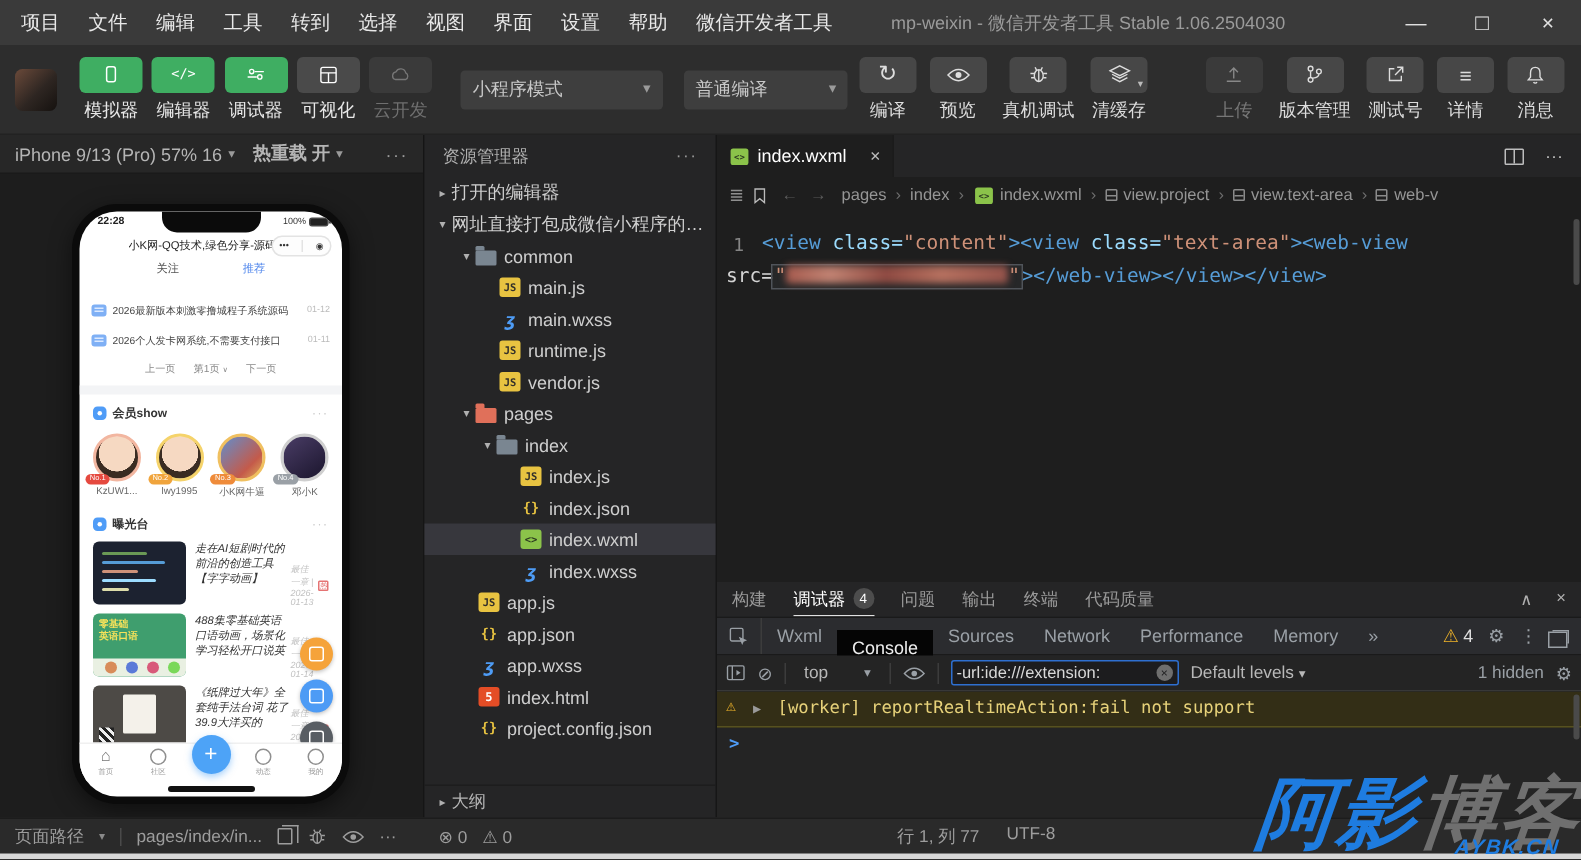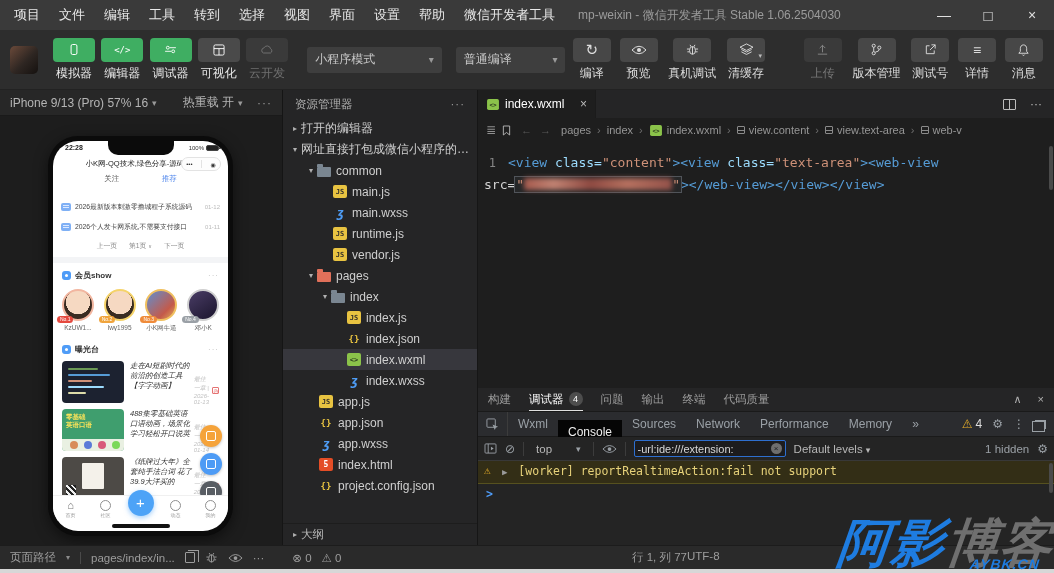--- a/index.html
+++ b/index.html
@@ -8,21 +8,21 @@
     position:relative; width:1054px; height:573px; overflow:hidden;
     background:#1e1e1e; font-family:"Liberation Sans","DejaVu Sans",sans-serif;
     color:#ccc; font-size:12px;padding-left:36px; -webkit-font-smoothing:antialiased;
   }
   svg { display:block; }
 
   
   #titlebar { position:absolute; left:0; top:0; width:1054px; height:30px;
     background:#3a3a3a; display:flex; align-items:center; padding-left:14px; }
   .menu-item { color:#e8e8e8; font-size:13px; margin-right:19px; white-space:nowrap; cursor:default; }
-  .win-title { color:#9b9b9b; font-size:12px; margin-left:4px; white-space:nowrap; }
+  .win-title { color:#9b9b9b; font-size:12px; margin-left:20px; white-space:nowrap; }
   .win-controls { margin-left:auto; display:flex; height:30px; }
   .win-btn { width:44px; height:30px; display:flex; align-items:center; justify-content:center;
     color:#e0e0e0; font-size:14px; }
   .win-btn.max { font-size:15px; }
 
   
   #toolbar { position:absolute; left:0; top:30px; width:1054px; height:60px;
     background:#2d2d2d; border-bottom:1px solid #222; display:flex; align-items:center; padding:0 10px; }
   .avatar { width:28px; height:28px; border-radius:5px; margin-right:14px; flex:none;
     background:linear-gradient(135deg,#6b4a3a 0%,#2e2622 55%,#15110f 100%); }
@@ -49,21 +49,21 @@
   .act-icon .mini-caret { position:absolute; right:3px; bottom:2px; font-size:7px; color:#bbb; }
   .refresh-glyph { color:#ddd; font-size:15px; line-height:1; }
   .menu-glyph { color:#ddd; font-size:14px; } .spacer-md { width:34px; }
 
   
   #sim-panel { position:absolute; left:0; top:90px; width:283px; height:455px; background:#1d1d1d;
     border-right:1px solid #151515; }
   #sim-header { height:26px; background:#272727; display:flex; align-items:center;
     padding:0 10px; color:#b5b5b5; font-size:12px; border-bottom:1px solid #1a1a1a; }
   #sim-header .caret { font-size:9px; color:#9a9a9a; margin:0 0 0 4px; }
-  #sim-header .hot { margin-left:26px; }
+  #sim-header .hot { margin-left:12px;font-weight:bold; }
   #sim-header .more { margin-left:auto; color:#9a9a9a; letter-spacing:1px; }
 
   
   #phone { position:absolute; left:48px; top:46px; width:185px; height:400px;
     background:#0b0b0b; border-radius:30px; box-shadow:0 4px 14px rgba(0,0,0,.5); }
   #screen { position:absolute; inset:5px; background:#fff; border-radius:25px; overflow:hidden;
     color:#333; font-size:7px; }
   .notch { position:absolute; top:0; left:50%; transform:translateX(-50%); width:66px; height:14px;
     background:#0b0b0b; border-radius:0 0 10px 10px; }
   .ph-status { position:absolute; top:3px; left:12px; right:9px; display:flex; align-items:center;
@@ -233,21 +233,21 @@
   .con-scroll { position:absolute; right:1px; top:2px; width:4px; height:30px; background:#4a4a4a; border-radius:2px; }
 
   
   #statusbar { position:absolute; left:0; top:545px; width:1054px; height:24px; background:#2a2a2a;
     border-top:1px solid #1c1c1c; display:flex; align-items:center; padding:0 10px; gap:10px;
     color:#9d9d9d; font-size:11.5px; }
   .sb-sep { width:1px; height:12px; background:#4a4a4a; }
   .sb-ic { color:#9d9d9d; }
   .copy-ic { width:10px; height:11px; border:1px solid #9d9d9d; border-radius:1px; position:relative; }
   .copy-ic:before { content:""; position:absolute; left:2px; top:-3px; width:10px; height:11px; border:1px solid #9d9d9d; border-left:none; border-bottom:none; }
-  .sb-right { position:absolute; left:632px; display:flex; }
+  .sb-right { position:absolute; left:598px; display:flex; gap:18px; }
   #bottom-edge { position:absolute; left:0; top:569px; width:1054px; height:4px; background:#d7d7d7; }
 
   
   #watermark { position:absolute; right:0px; bottom:4px; z-index:50; font-style:italic; font-weight:900;
     transform:skewX(-6deg); white-space:nowrap; line-height:1; }
   #watermark .w1 { font-size:52px; color:#1e7ce0; letter-spacing:2px; }
   #watermark .w2 { font-size:52px; color:#6f6f6f; letter-spacing:2px; }
   #watermark .wd { position:absolute; right:12px; bottom:-2px; font-size:14px; color:#1e7ce0; letter-spacing:1px; }
 </style>
 </head>
@@ -679,21 +679,21 @@
           <span>index</span>
         </span>
       <span class="crumb-sep">›</span>
       <span class="crumb">
           <span class="fi wxml mini">&lt;&gt;</span>
           <span>index.wxml</span>
         </span>
       <span class="crumb-sep">›</span>
       <span class="crumb">
           <span class="cube"></span>
-          <span>view.content</span>
+          <span>view.project</span>
         </span>
       <span class="crumb-sep">›</span>
       <span class="crumb">
           <span class="cube"></span>
           <span>view.text-area</span>
         </span>
       <span class="crumb-sep">›</span>
       <span class="crumb">
           <span class="cube"></span>
           <span>web-v</span>

